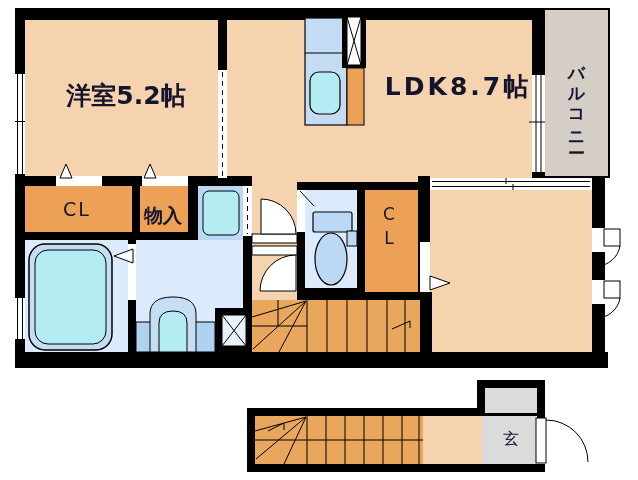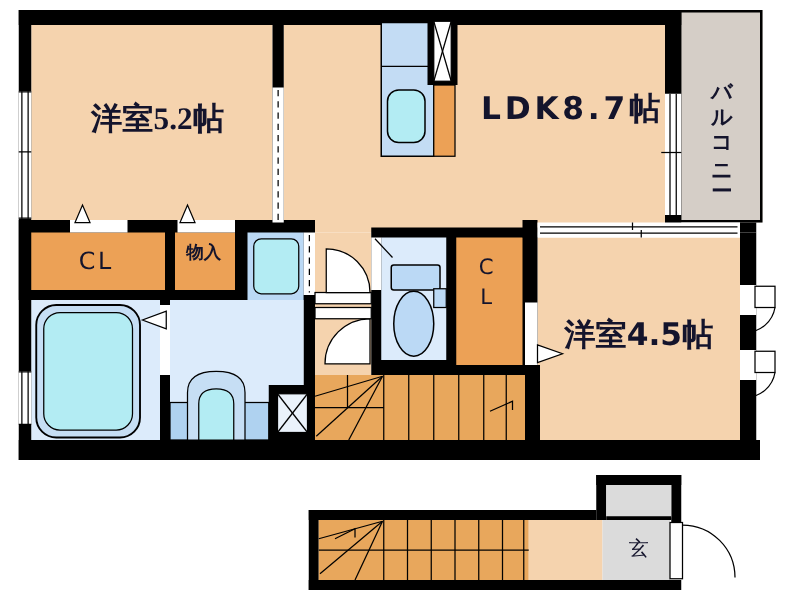--- a/index.html
+++ b/index.html
@@ -203,21 +203,20 @@
         <line x1="306" y1="417" x2="284" y2="464"></line>
       <polyline points="268,431 284,423 284,430" fill="none"></polyline>
     </g>
 
     <g stroke="#000" stroke-width="1">
       <rect x="536" y="418" width="10" height="45" fill="#fff"></rect>
       <path d="M546,420 A42,42 0 0 1 588,462" fill="none"></path>
     </g>
   </svg>
 
-  <div class="lbl" style="left:126px;top:96px;font-size:25px;font-family:Liberation Serif, serif;">洋室5.2帖</div>
+  <div class="lbl" style="left:126px;top:96px;font-size:25px;">洋室5.2帖</div>
   <div class="lbl" style="left:458px;top:87px;font-size:25px;letter-spacing:3px;">LDK8.7帖</div>
   <div class="lbl vert" style="left:576px;top:100px;font-size:17px;letter-spacing:3px;">バルコニー</div>
   <div class="lbl" style="left:77px;top:210px;font-size:19px;letter-spacing:2px;font-weight:500;">CL</div>
-  <div class="lbl" style="left:163px;top:203px;font-size:14px;">物入</div>
+  <div class="lbl" style="left:163px;top:216px;font-size:19px;">物入</div>
   <div class="lbl vert" style="left:388px;top:228px;font-size:17px;letter-spacing:4px;font-weight:500;">CL</div>
-  <div class="lbl" style="left:511px;top:268px;font-size:25px;">洋室4.5帖</div>
   <div class="lbl" style="left:511px;top:439px;font-size:16px;font-weight:500;">玄</div>
 </div>
 
 </body></html>

